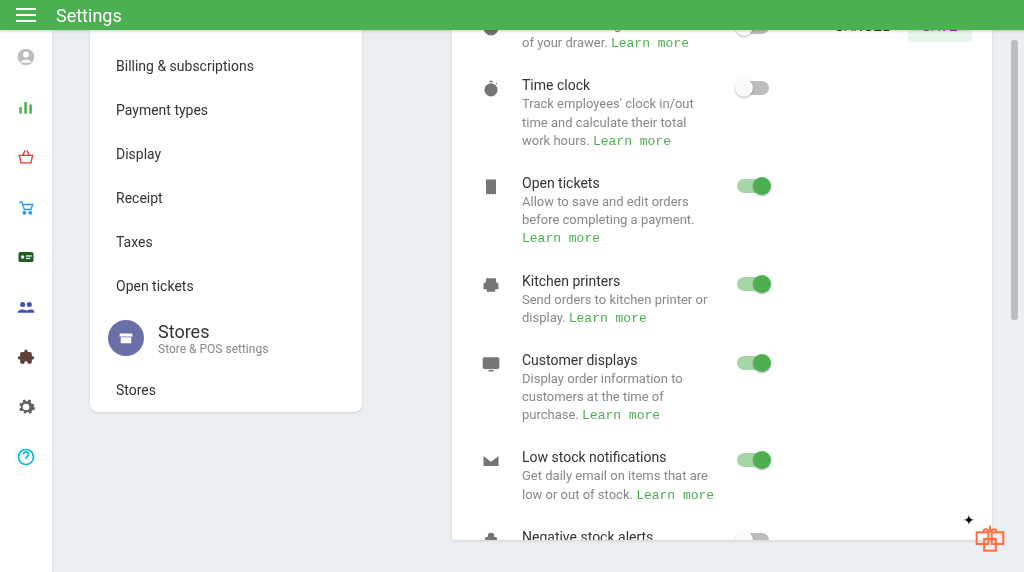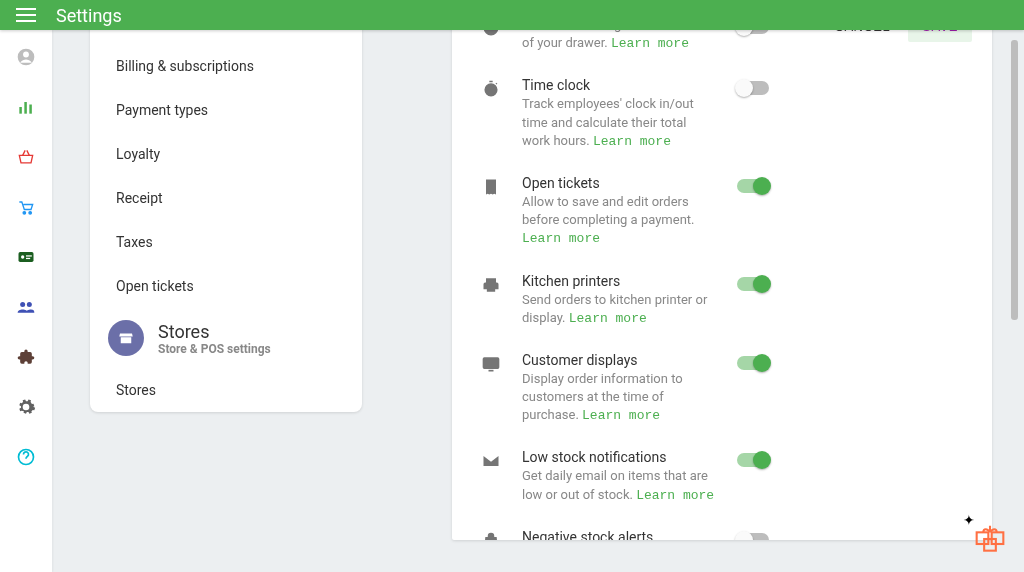--- a/index.html
+++ b/index.html
@@ -10,21 +10,21 @@
 .topbar .title { font-size: 18px; font-weight: 400; }
 .leftrail { position: absolute; top: 30px; left: 0; bottom: 0; width: 52px; background: #fff; display: flex; flex-direction: column; align-items: center; padding-top: 16px; gap: 28px; box-shadow: 1px 0 2px rgba(0,0,0,0.05); z-index: 10; }
 .leftrail .rail-icon { width: 22px; height: 22px; display: flex; align-items: center; justify-content: center; cursor: pointer; }
 .leftrail svg { width: 20px; height: 20px; }
 .sidepanel { position: absolute; top: 0; left: 70px; width: 272px; background: #fff; box-shadow: 0 1px 3px rgba(0,0,0,0.12); border-radius: 8px; margin-left: 20px; }
 .side-item { padding: 14px 26px; font-size: 14px; color: #333; cursor: pointer; }
 .stores-block { display: flex; align-items: center; padding: 12px 18px; gap: 14px; }
 .stores-avatar { width: 36px; height: 36px; border-radius: 50%; background: #6b6fa8; display: flex; align-items: center; justify-content: center; }
 .stores-avatar svg { width: 18px; height: 18px; fill: #fff; }
 .stores-block .stores-title { font-size: 18px; color: #333; }
-.stores-block .stores-sub { font-size: 12px; color: #888; font-weight: bold; }
+.stores-block .stores-sub { font-size: 12px; color: #888; }
 .mainpanel { position: absolute; top: 0; left: 452px; right: 32px; bottom: 32px; background: #fff; box-shadow: 0 1px 3px rgba(0,0,0,0.12); border-radius: 2px; display: flex; flex-direction: row; overflow: hidden; }
 .options { flex: 1; overflow-y: auto; padding: 4px 28px 0 28px; }
 .opt-row { display: flex; align-items: flex-start; padding: 12px 0; gap: 20px; }
 .opt-icon { width: 22px; flex-shrink: 0; color: #757575; display: flex; justify-content: center; padding-top: 2px; }
 .opt-icon svg { width: 20px; height: 20px; fill: #757575; }
 .opt-body { flex: 1; min-width: 0; }
 .opt-title { font-size: 14px; color: #333; margin-bottom: 2px; }
 .opt-desc { font-size: 13px; color: #888; line-height: 1.4; }
 .opt-desc a { color: #4caf50; text-decoration: none; cursor: pointer; font-family: Liberation Mono, monospace; }
 .toggle { width: 36px; flex-shrink: 0; padding-top: 4px; }
@@ -114,21 +114,21 @@
         <path d="M9 9a3 3 0 115 2c-1 1-2 1-2 3M12 17h.01"></path>
       </svg>
     </div>
 </div>
 
 <div class="sidepanel">
   <div id="side-top">
       <div class="side-item">Features</div>
       <div class="side-item">Billing &amp; subscriptions</div>
       <div class="side-item">Payment types</div>
-      <div class="side-item">Loyalty</div>
+      <div class="side-item">Display</div>
       <div class="side-item">Receipt</div>
       <div class="side-item">Taxes</div>
       <div class="side-item">Open tickets</div>
     </div>
   <div class="stores-block">
     <div class="stores-avatar">
         <svg viewBox="0 0 24 24">
           <path d="M4 6h16l1 4H3zM5 11h14v8H5z"></path>
         </svg>
       </div>

